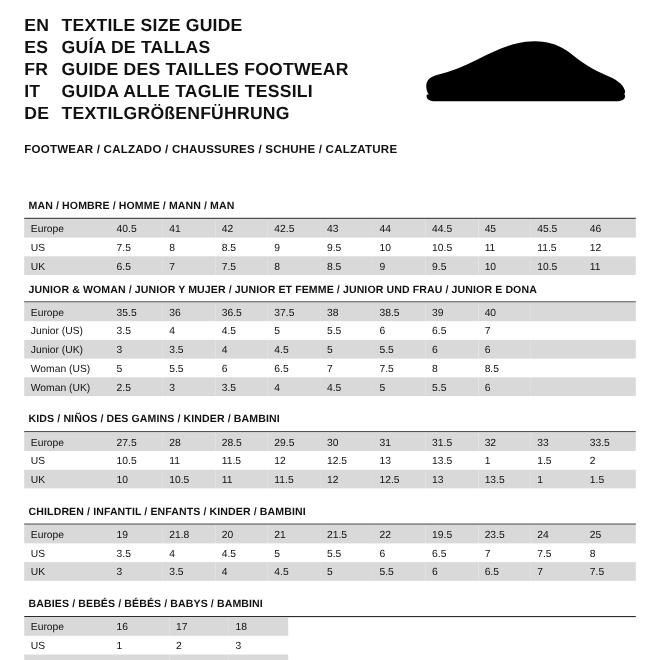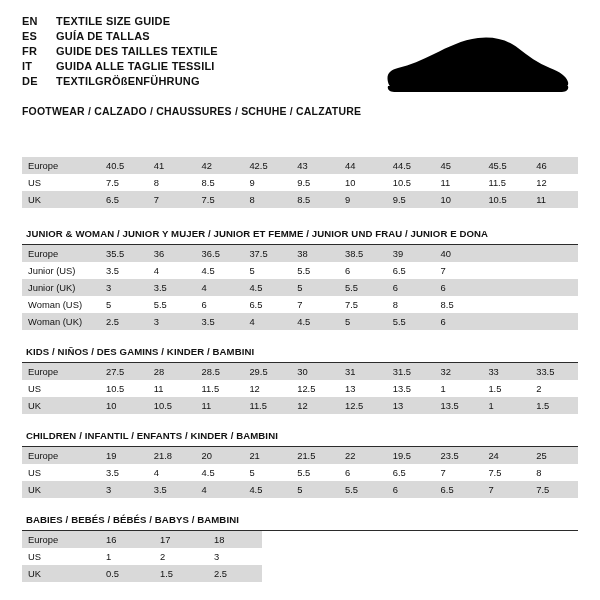--- a/index.html
+++ b/index.html
@@ -23,21 +23,21 @@
   }
 
   
   .header {
     position: relative;
     display: flex;
     align-items: flex-start;
   }
   .lang-table {
     border-collapse: collapse;
-    font-size: 11px;
+    font-size: 16px;
     line-height: 1.0;
   }
   .lang-table td {
     padding: 0 0 4px 0;
     vertical-align: top;
     white-space: nowrap;
   }
   .lang-code {
     width: 34px;
     font-weight: bold;
@@ -90,21 +90,21 @@
   table.size-table tr.shaded td {
     background: #d9d9d9;
   }
   table.size-table td.rowlabel {
     width: 72px;
   }
   .section.babies table.size-table { width: 240px; }
 
   
   .section.man { margin-top: 40px; }
-  .section.junior { margin-top: 20px; }
+  .section.junior { margin-top: 8px; }
   .section.kids { margin-top: 16px; }
   .section.children { margin-top: 16px; }
   .section.babies { margin-top: 16px; }
 </style>
 </head>
 <body>
 
 <div class="page">
 
   <div class="header">
@@ -113,21 +113,21 @@
         <tr>
           <td class="lang-code">EN</td>
           <td class="lang-title">TEXTILE SIZE GUIDE</td>
         </tr>
         <tr>
           <td class="lang-code">ES</td>
           <td class="lang-title">GUÍA DE TALLAS</td>
         </tr>
         <tr>
           <td class="lang-code">FR</td>
-          <td class="lang-title">GUIDE DES TAILLES TEXTILE</td>
+          <td class="lang-title">GUIDE DES TAILLES FOOTWEAR</td>
         </tr>
         <tr>
           <td class="lang-code">IT</td>
           <td class="lang-title">GUIDA ALLE TAGLIE TESSILI</td>
         </tr>
         <tr>
           <td class="lang-code">DE</td>
           <td class="lang-title">TEXTILGRÖßENFÜHRUNG</td>
         </tr>
       </tbody>
@@ -139,20 +139,21 @@
           C112 6 126 10 136 18 C146 26 156 33 168 38 C178 42 184 46 186 52
           C187 56 184 58 178 58 L14 58 C9 58 7 56 6 52 Z"></path>
         <path fill="#000000" d="M6 56 L186 56 C187 60 184 62 178 62 L14 62 C8 62 5 60 6 56 Z"></path>
       </svg>
     </div>
   </div>
 
   <div class="category-line">FOOTWEAR / CALZADO / CHAUSSURES / SCHUHE / CALZATURE</div>
 
   <div class="section man">
+    <div class="section-title">MAN / HOMBRE / HOMME / MANN / MAN</div>
     <table class="size-table">
       <tbody>
         <tr class="shaded">
           <td class="rowlabel">Europe</td>
           <td>40.5</td>
           <td>41</td>
           <td>42</td>
           <td>42.5</td>
           <td>43</td>
           <td>44</td>

